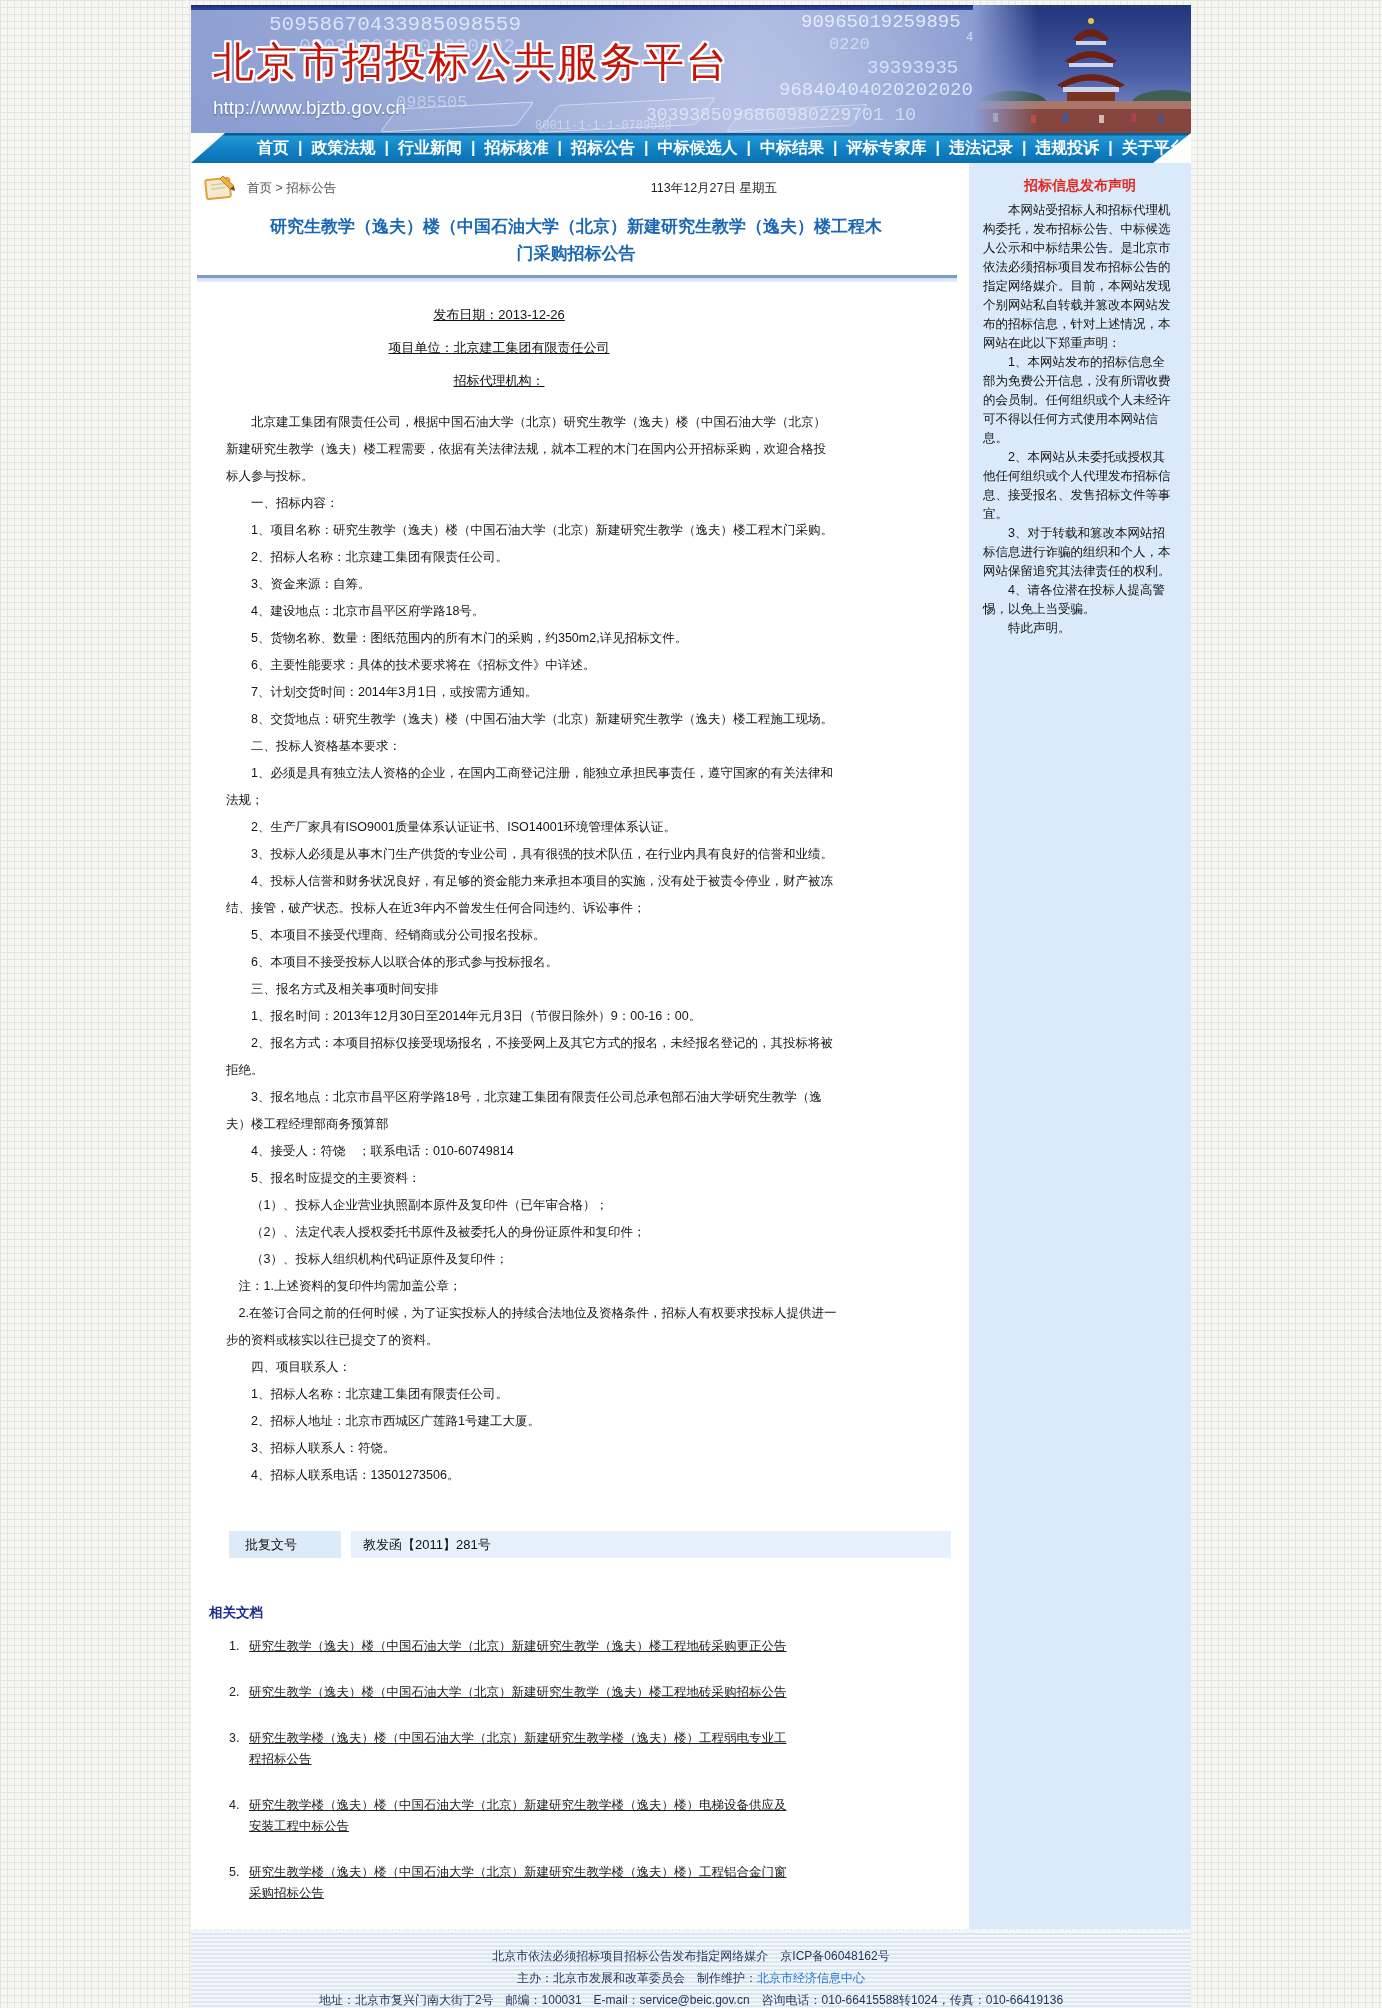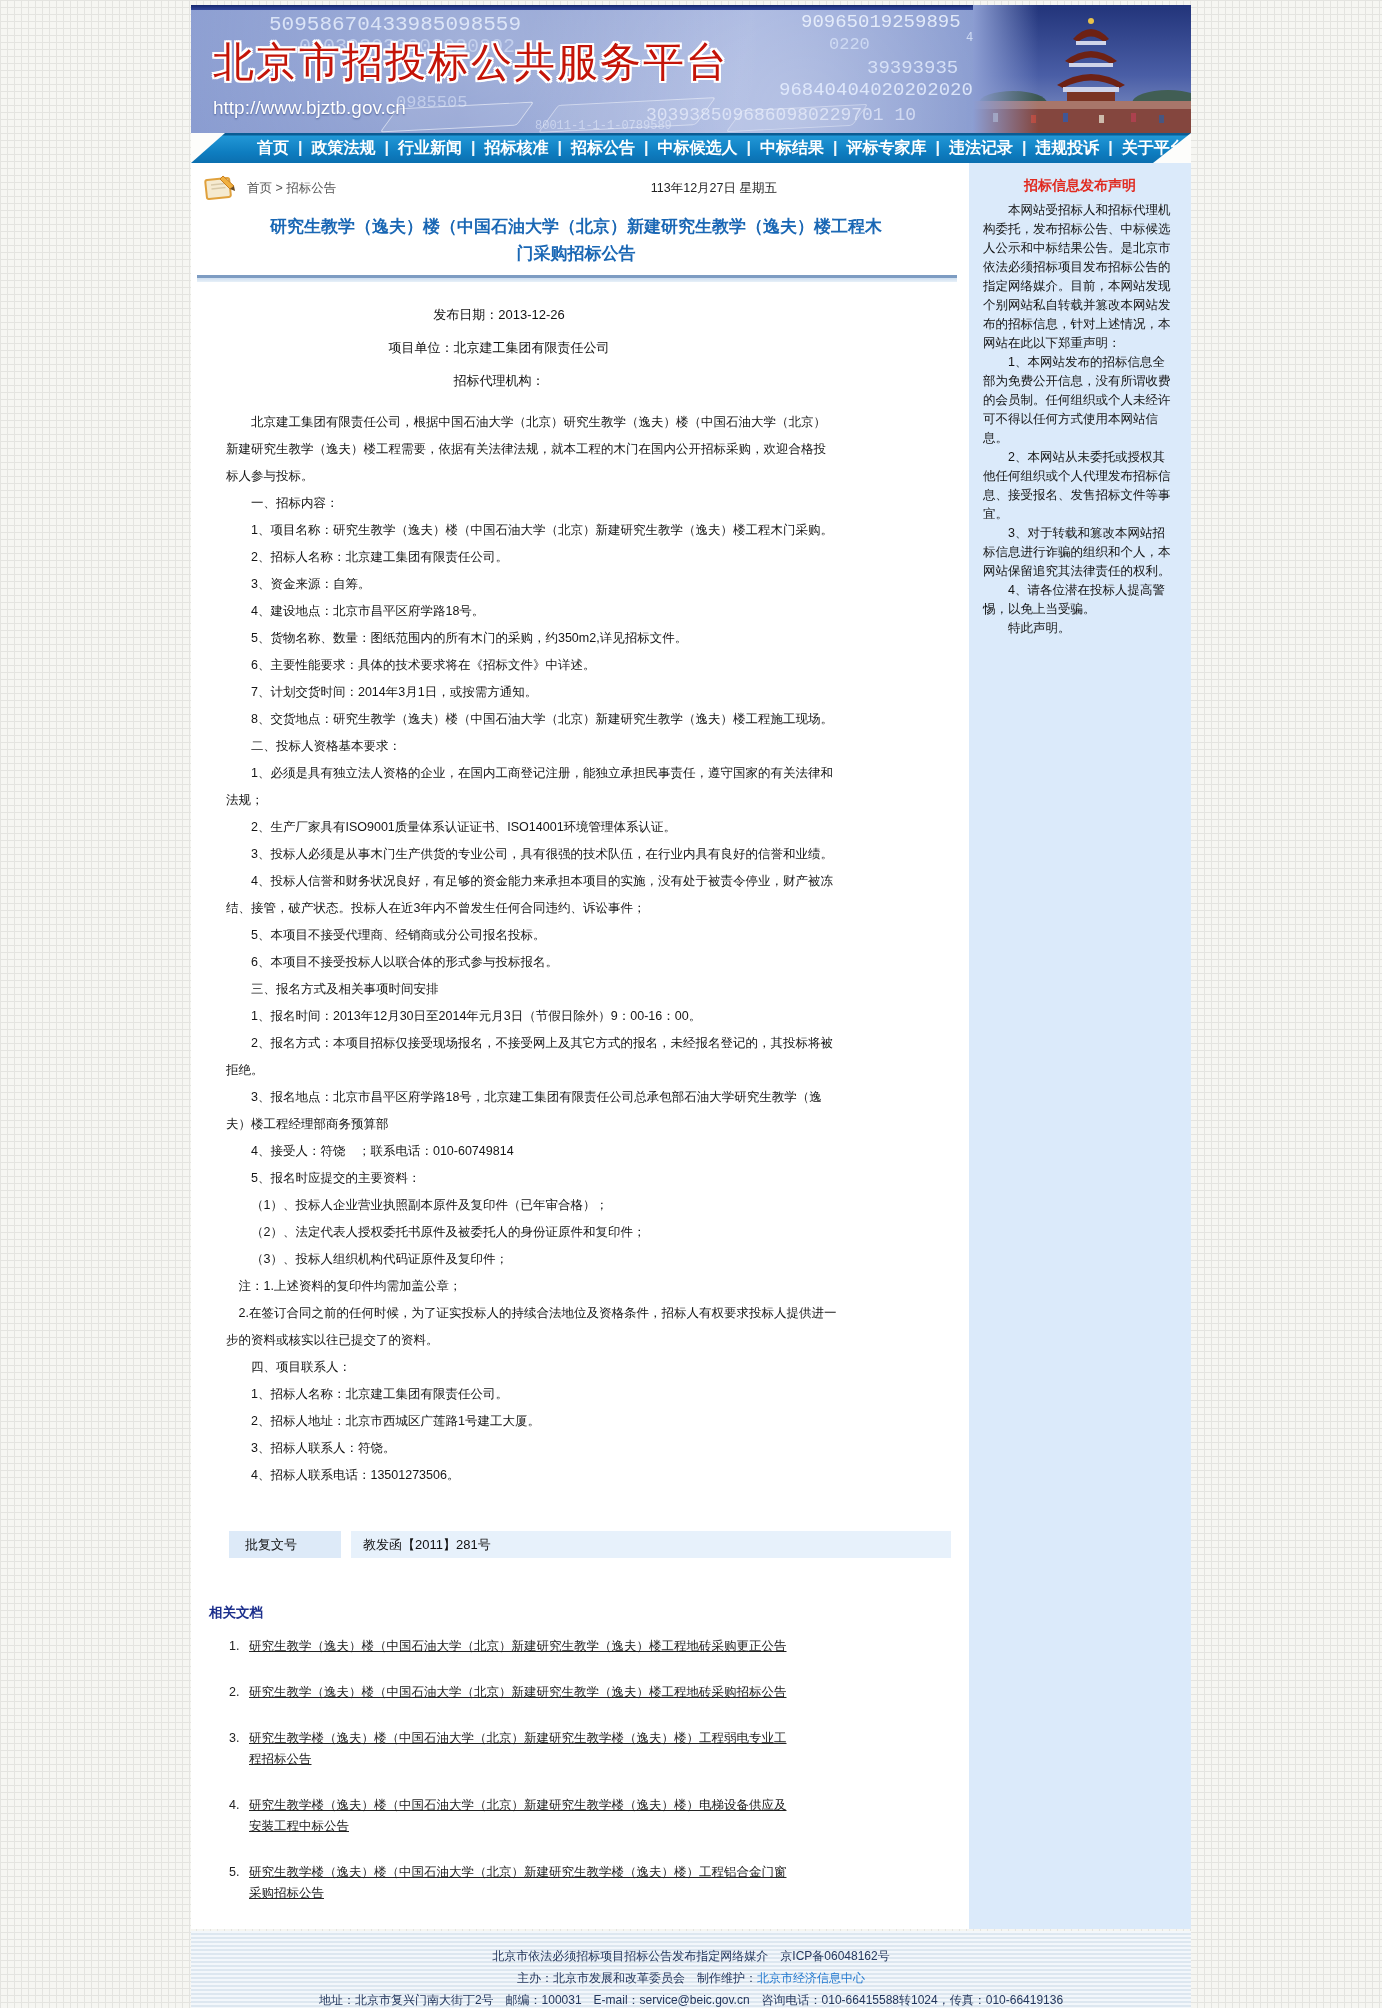--- a/index.html
+++ b/index.html
@@ -73,21 +73,21 @@
   .crumb-row{margin:10px 0 0 12px;width:574px;height:30px;display:flex;align-items:center;font-size:12.5px;color:#555;}
   .crumb-icon{width:34px;height:28px;margin-right:10px;flex:0 0 34px;}
   .crumb-date{margin-left:auto;color:#222;}
 
   
   .page-title{margin:10px auto 0 auto;width:616px;text-align:center;
     font-size:17px;font-weight:bold;color:#1a67b4;line-height:27px;}
   .divider{margin:8px 4px 0 6px;height:7px;
     background:linear-gradient(#7d9cc2 0,#7d9cc2 3px,#cfdff0 3px,#e7f0f8 7px);}
   .meta{margin-top:16px;width:616px;text-align:center;font-size:13px;color:#111;}
-  .meta div{line-height:33px;}
+  .meta div{line-height:33px;text-decoration:underline;}
 
   
   .article-body{margin:12px 0 0 35px;width:612px;font-size:12.5px;color:#151515;}
   .article-body p{margin:0;line-height:27px;text-indent:2em;word-break:break-all;}
   .article-body p.note{text-indent:1em;}
 
   
   .approval{margin:42px 0 0 38px;width:722px;display:flex;height:27px;line-height:27px;font-size:13px;color:#111;}
   .approval .ap-label{width:112px;background:#ddeaf8;padding-left:16px;box-sizing:border-box;}
   .approval .ap-gap{width:10px;background:#ffffff;}

